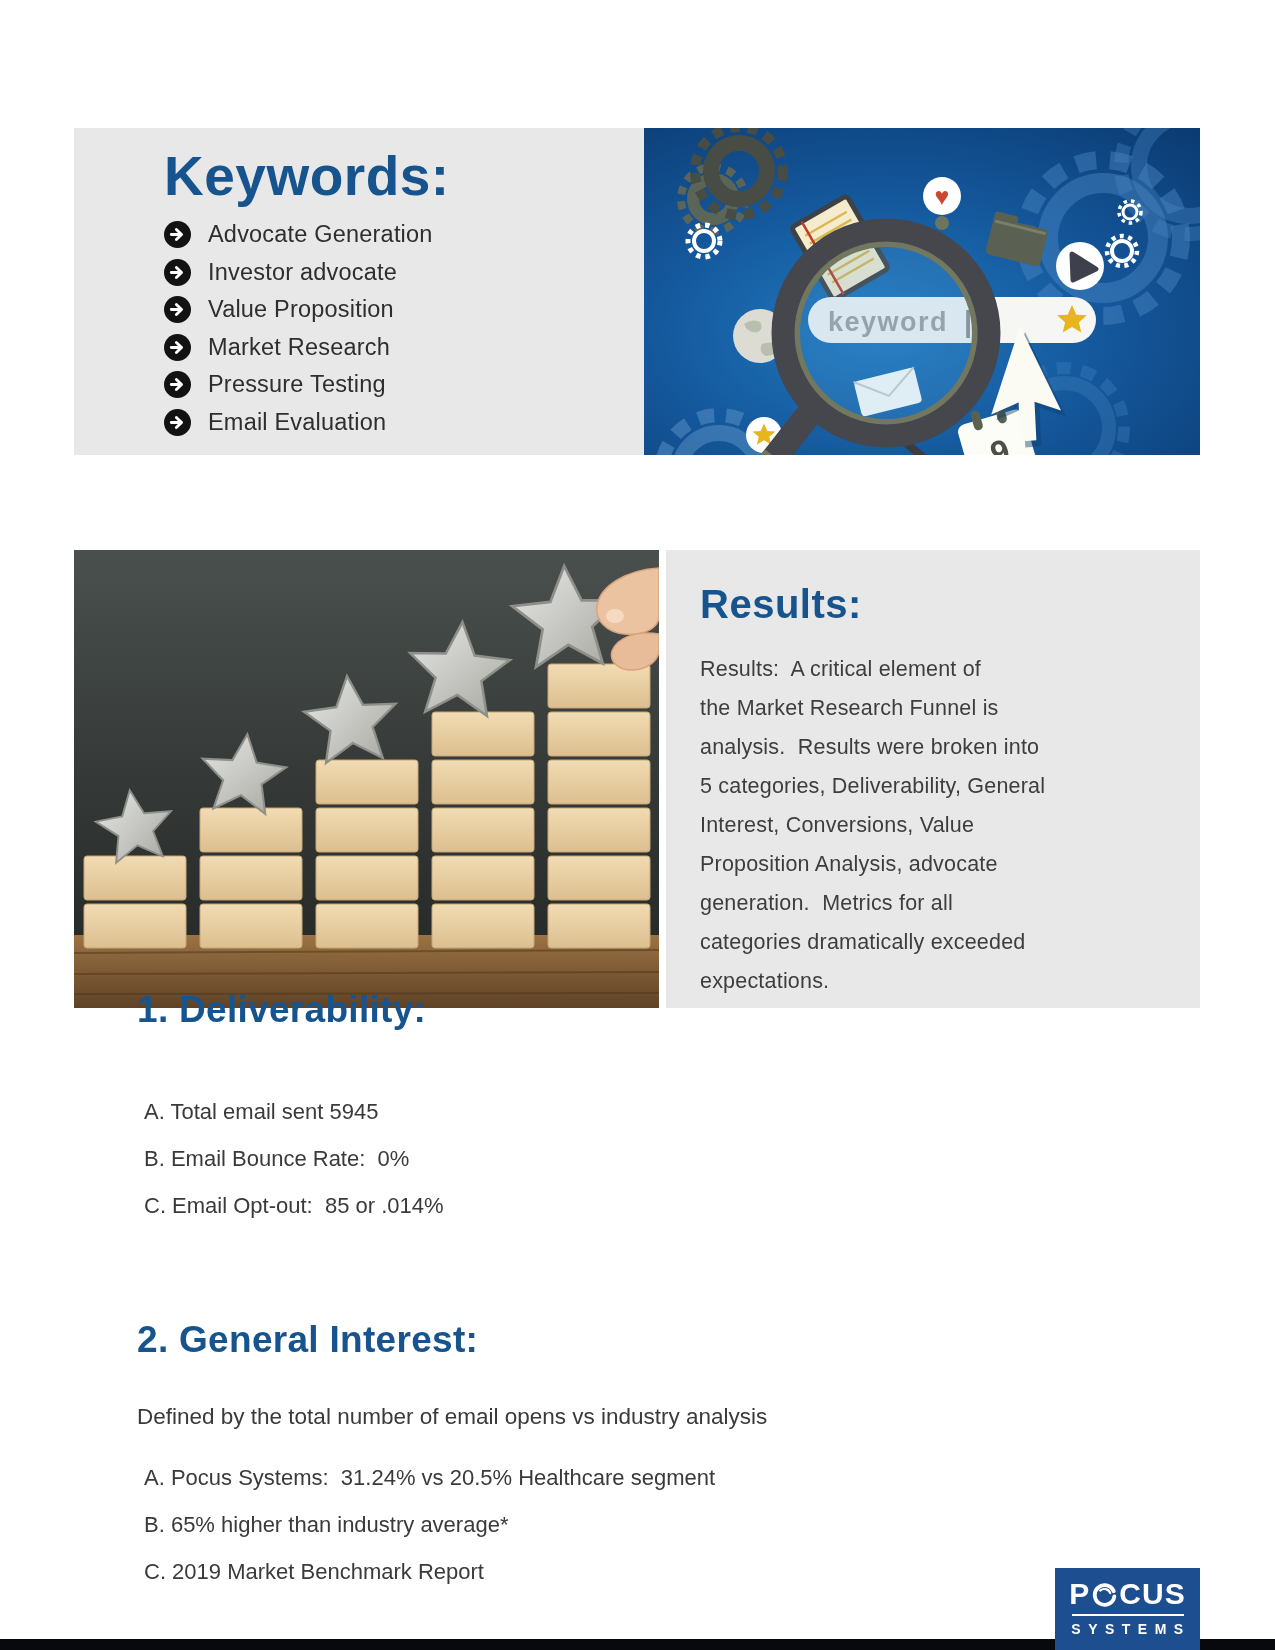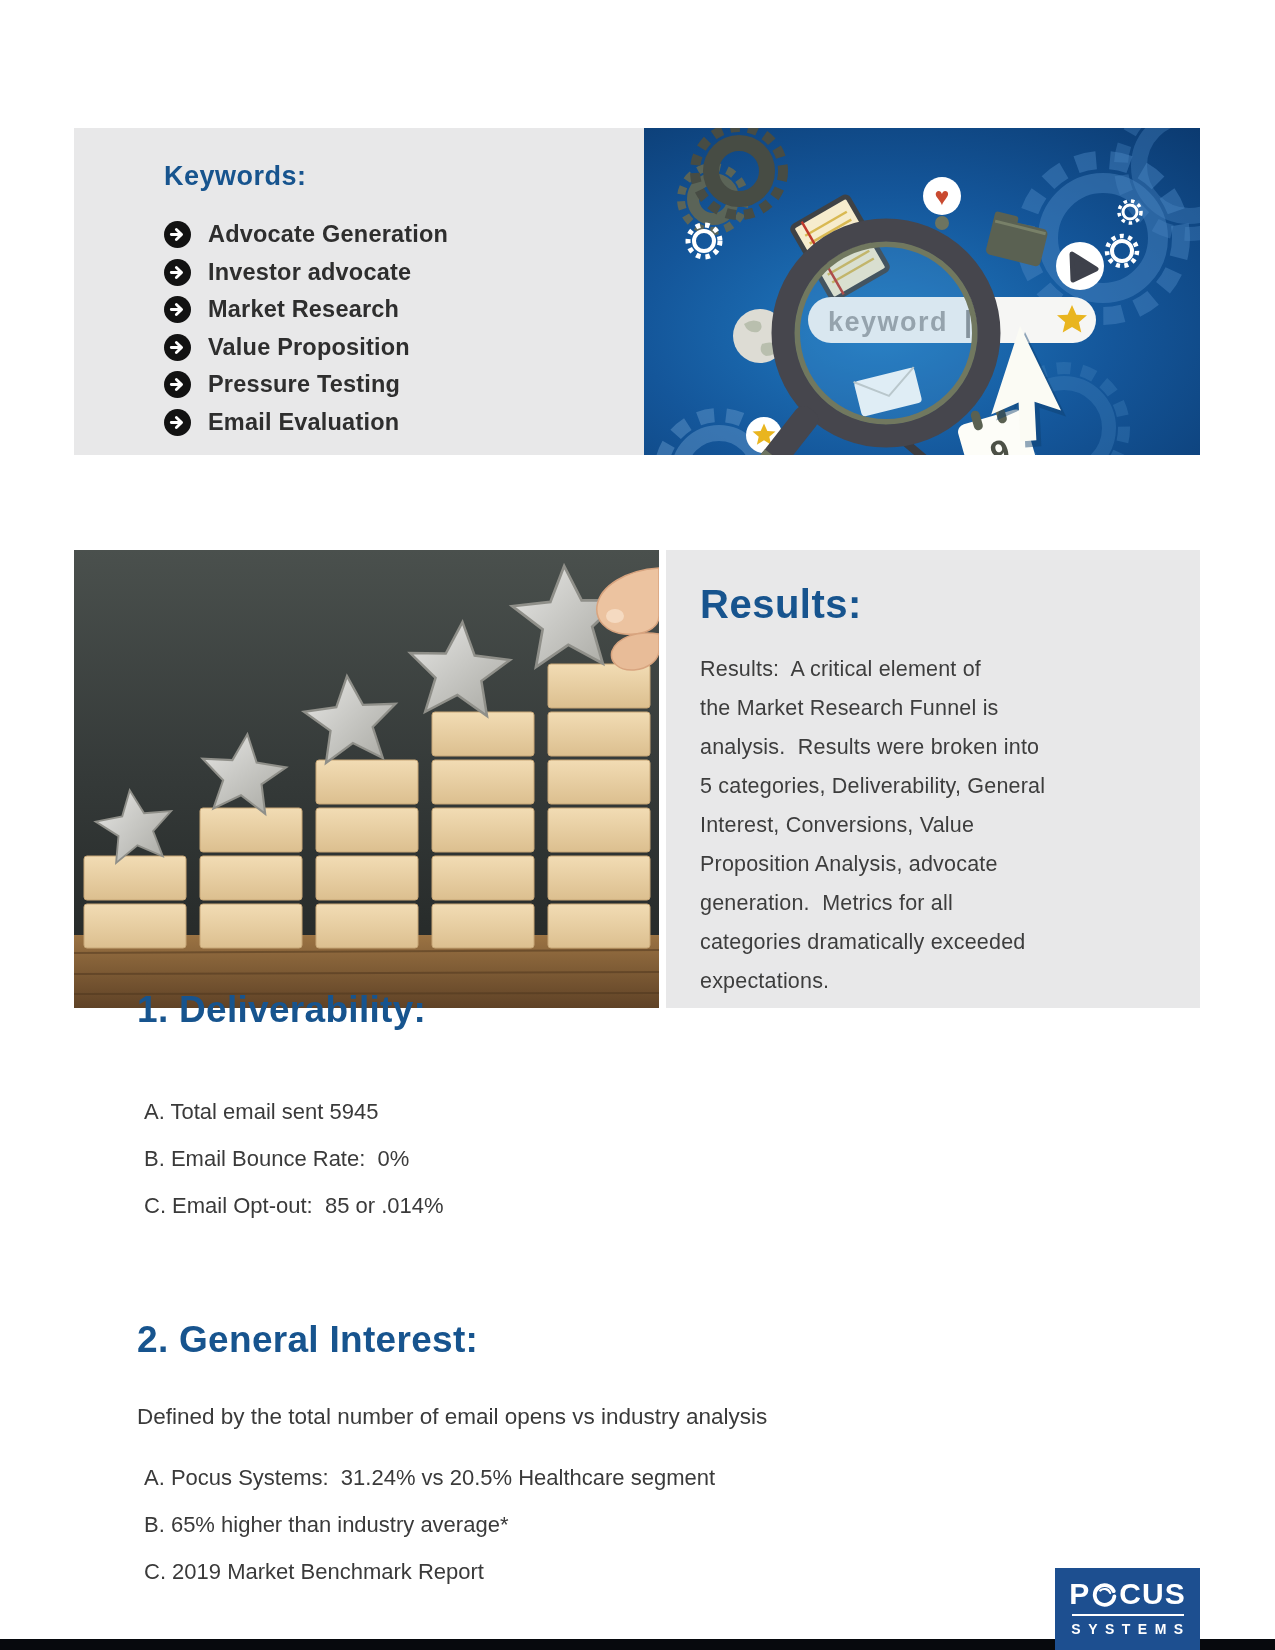--- a/index.html
+++ b/index.html
@@ -8,24 +8,24 @@
     background:#ffffff;
     font-family:"Liberation Sans","DejaVu Sans",sans-serif;
     color:#3e3e3e;
   }
   .pre{white-space:pre-wrap;}
 
   
   .top-section{position:absolute;left:74px;top:128px;width:1126px;height:327px;display:flex;}
   .keywords-panel{width:570px;height:100%;background:#e8e8e9;box-sizing:border-box;padding:24px 0 0 90px;}
   .keywords-panel h1{
-    margin:0;font-size:27px;line-height:49px;font-weight:bold;color:#17548e;letter-spacing:.5px;
+    margin:0;font-size:55px;line-height:49px;font-weight:bold;color:#17548e;letter-spacing:.5px;
   }
   .kw-list{list-style:none;margin:15px 0 0 0;padding:0;}
-  .kw-list li{display:flex;align-items:center;height:37.5px;gap:17px;font-weight:bold;}
+  .kw-list li{display:flex;align-items:center;height:37.5px;gap:17px;}
   .kw-bullet{width:27px;height:27px;flex:0 0 27px;display:block;}
   .kw-list .lbl{font-size:23.5px;color:#2e2e2e;letter-spacing:.2px;}
 
   .illustration{width:556px;height:100%;}
   .illustration svg{display:block;}
   .il-kw{font-size:27px;font-weight:bold;fill:#a3a3a3;letter-spacing:1.5px;}
   .il-cursor{font-size:29px;font-weight:bold;fill:#8f8f8f;}
   .il-day{font-size:33px;font-weight:bold;fill:#4c5046;}
   .il-heart{font-size:25px;fill:#c94a30;}
 
@@ -77,28 +77,28 @@
             <circle cx="12" cy="12" r="12" fill="#121212"></circle>
             <path d="M6.5 12h9M11 7.6l4.6 4.4-4.6 4.4" stroke="#fff" stroke-width="2.6" fill="none" stroke-linecap="round" stroke-linejoin="round"></path>
           </svg>
         <span class="lbl pre">Investor advocate</span>
       </li>
       <li>
         <svg class="kw-bullet" viewBox="0 0 24 24">
             <circle cx="12" cy="12" r="12" fill="#121212"></circle>
             <path d="M6.5 12h9M11 7.6l4.6 4.4-4.6 4.4" stroke="#fff" stroke-width="2.6" fill="none" stroke-linecap="round" stroke-linejoin="round"></path>
           </svg>
+        <span class="lbl pre">Value Proposition</span>
+      </li>
+      <li>
+        <svg class="kw-bullet" viewBox="0 0 24 24">
+            <circle cx="12" cy="12" r="12" fill="#121212"></circle>
+            <path d="M6.5 12h9M11 7.6l4.6 4.4-4.6 4.4" stroke="#fff" stroke-width="2.6" fill="none" stroke-linecap="round" stroke-linejoin="round"></path>
+          </svg>
         <span class="lbl pre">Market Research</span>
-      </li>
-      <li>
-        <svg class="kw-bullet" viewBox="0 0 24 24">
-            <circle cx="12" cy="12" r="12" fill="#121212"></circle>
-            <path d="M6.5 12h9M11 7.6l4.6 4.4-4.6 4.4" stroke="#fff" stroke-width="2.6" fill="none" stroke-linecap="round" stroke-linejoin="round"></path>
-          </svg>
-        <span class="lbl pre">Value Proposition</span>
       </li>
       <li>
         <svg class="kw-bullet" viewBox="0 0 24 24">
             <circle cx="12" cy="12" r="12" fill="#121212"></circle>
             <path d="M6.5 12h9M11 7.6l4.6 4.4-4.6 4.4" stroke="#fff" stroke-width="2.6" fill="none" stroke-linecap="round" stroke-linejoin="round"></path>
           </svg>
         <span class="lbl pre">Pressure Testing</span>
       </li>
       <li>
         <svg class="kw-bullet" viewBox="0 0 24 24">

